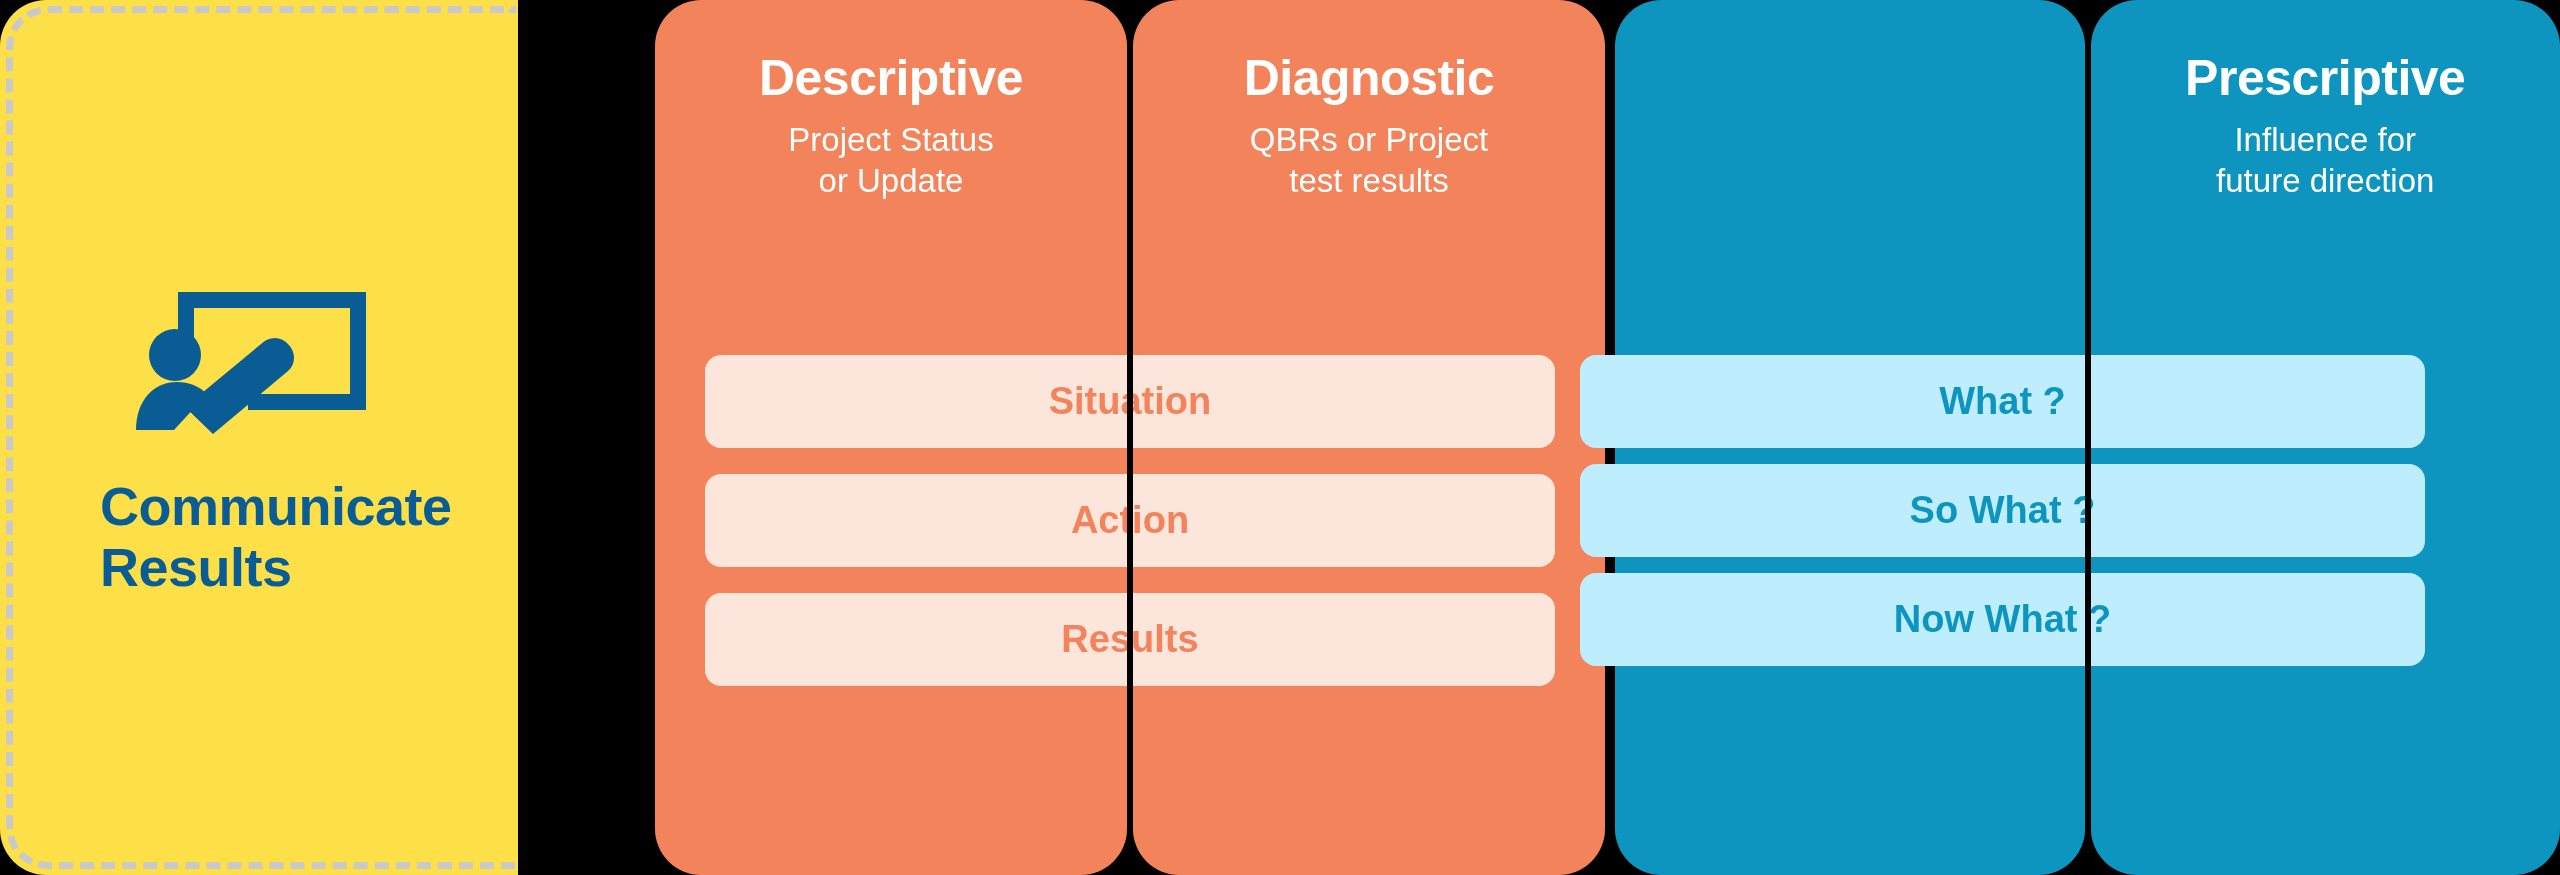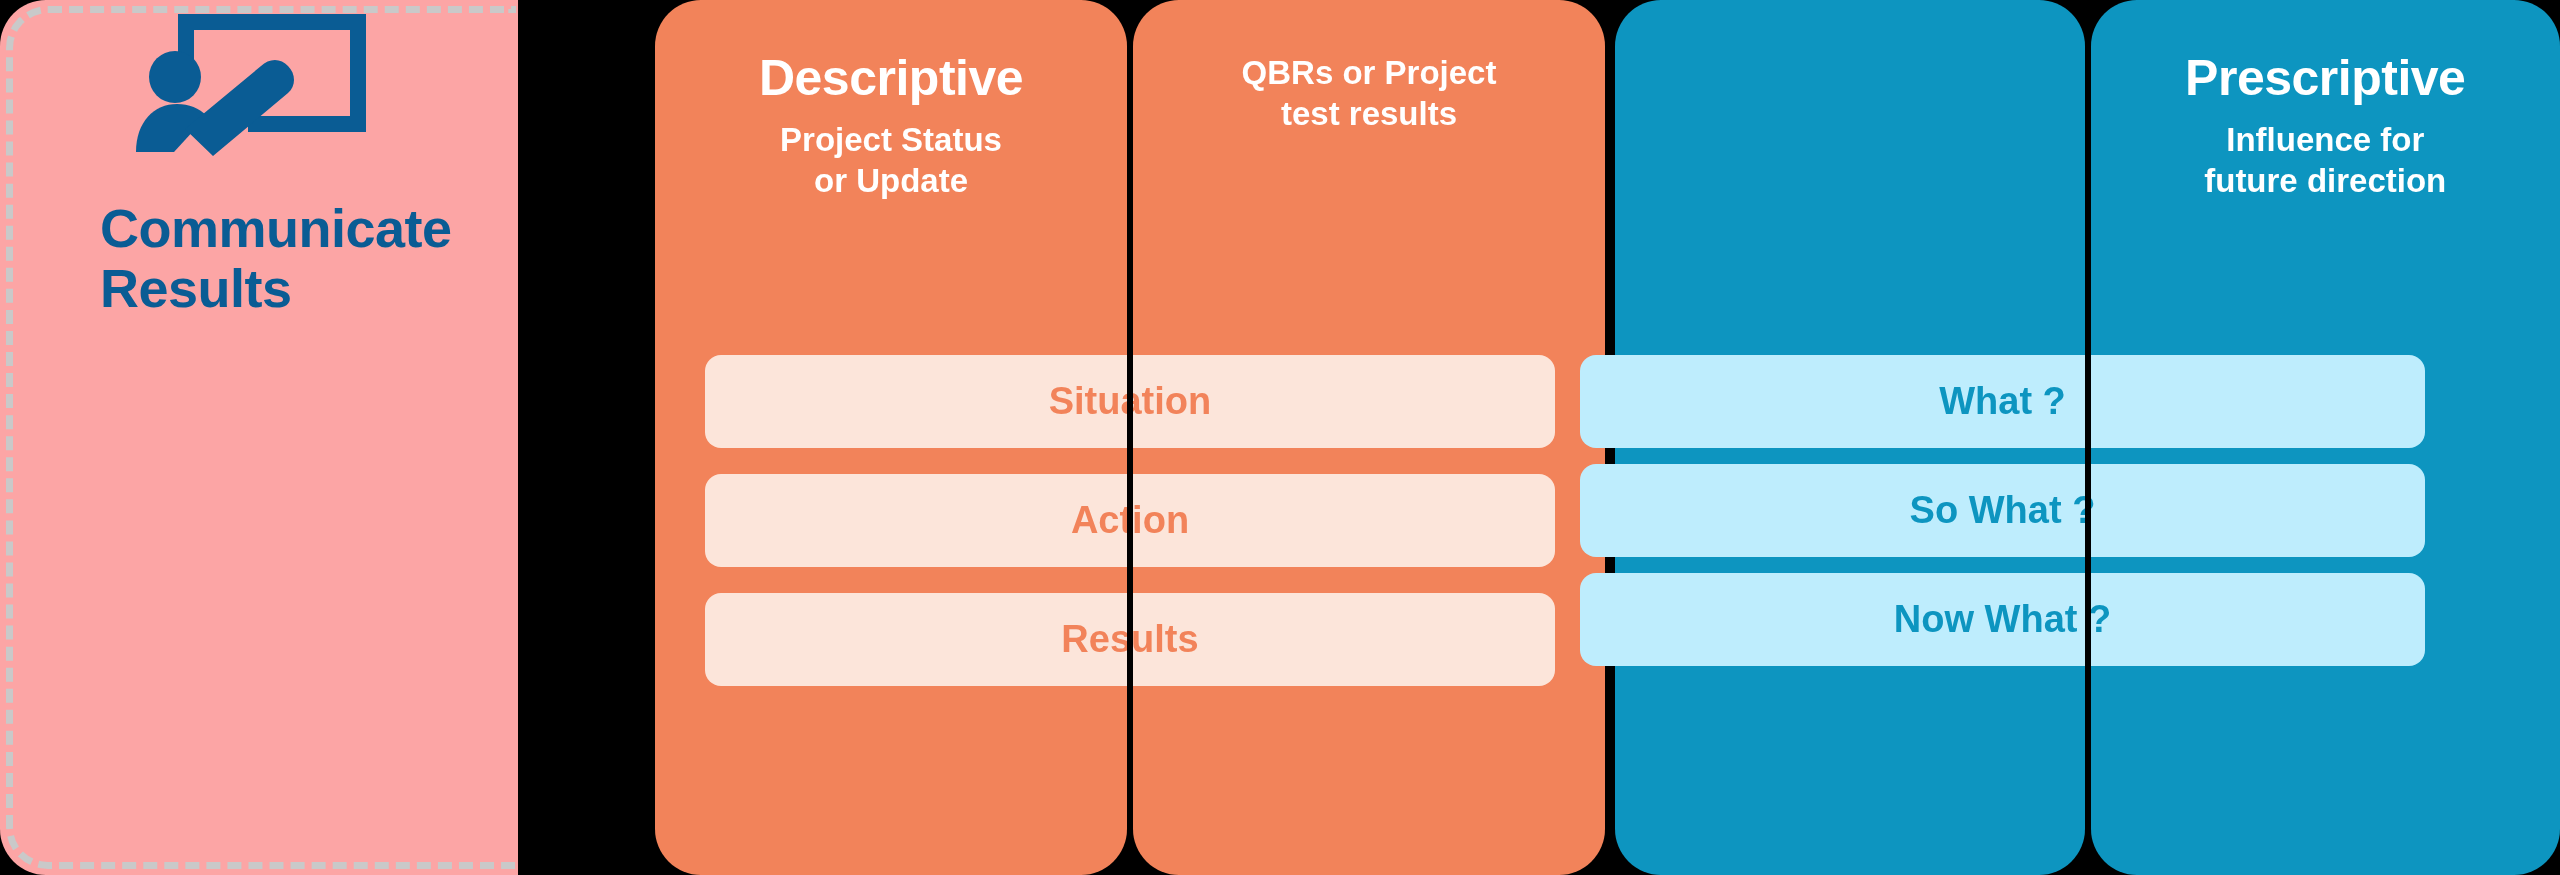--- a/index.html
+++ b/index.html
@@ -21,27 +21,27 @@
     background: #000000;
   }
 
   
   .left-card {
     position: absolute;
     left: 0px;
     top: 0px;
     width: 518px;
     height: 875px;
-    background: #fca5a5;
+    background: #fde047;
     border-radius: 46px 0 0 46px;
     box-sizing: border-box;
     display: flex;
     flex-direction: column;
     align-items: center;
-    justify-content: flex-start;
+    justify-content: center;
     overflow: hidden;
   }
   .left-card::before {
     content: "";
     position: absolute;
     left: 6px;
     top: 6px;
     right: 2px;
     bottom: 6px;
     border: 7px dashed #c9c9c9;
@@ -108,21 +108,21 @@
     color: #ffffff;
     font-size: 50px;
     font-weight: bold;
     line-height: 1.05;
     letter-spacing: -0.5px;
     margin: 0 0 14px 0;
   }
   .col-sub {
     color: #ffffff;
     font-size: 33px;
-    font-weight: 700;
+    font-weight: 400;
     line-height: 1.25;
     margin: 0;
     padding: 0 27px;
   }
 
   
   .pills {
     position: absolute;
     top: 355px;
     display: flex;
@@ -187,20 +187,21 @@
 
   <div class="group orange">
     <div class="subcol">
       <div class="col-title">Descriptive</div>
       <div class="col-sub">
         <div>Project Status</div>
         <div>or Update</div>
       </div>
     </div>
     <div class="subcol">
+      <div class="col-title">Diagnostic</div>
       <div class="col-sub">
         <div>QBRs or Project</div>
         <div>test results</div>
       </div>
     </div>
   </div>
 
   <div class="pills orange">
     <div class="pill">Situation</div>
     <div class="pill">Action</div>

